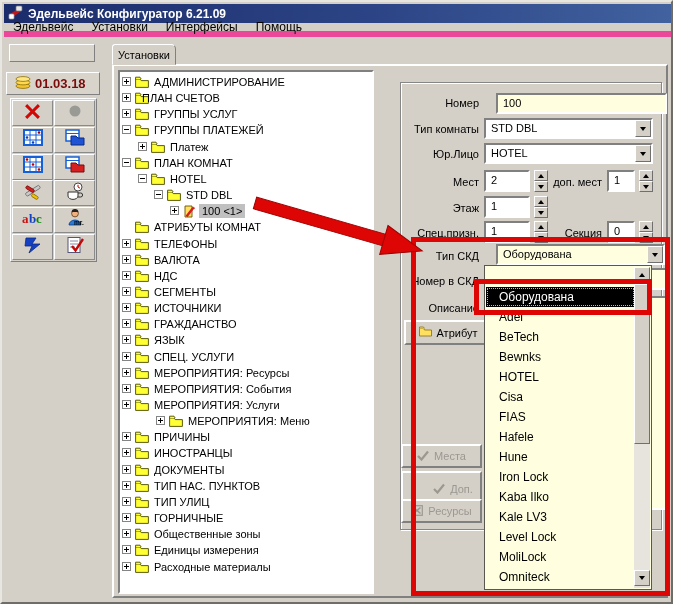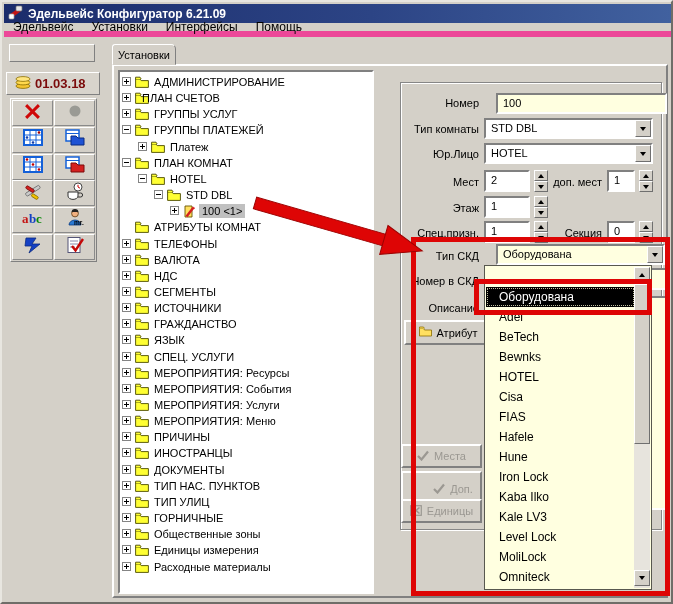--- a/index.html
+++ b/index.html
@@ -377,21 +377,21 @@
         <span class="tlabel " style="left:31px">МЕРОПРИЯТИЯ: События</span>
       </div>
       <div class="trow" style="top: 325px;">
         <span class="exp plus" style="left:2px"></span>
         <span class="ticon2" style="left:15px"><svg width="14" height="12" viewBox="0 0 14 12">
             <path d="M0.6 3 h4.4 l1.2 1.6 h7.2 v6.8 h-12.8 z" fill="#FFFF33" stroke="#4a4a00" stroke-width="0.9"></path>
             <path d="M0.6 3 V1.2 h4.4 l1.2 1.8" fill="#FFFF33" stroke="#4a4a00" stroke-width="0.9"></path>
           </svg></span>
         <span class="tlabel " style="left:31px">МЕРОПРИЯТИЯ: Услуги</span>
       </div>
-      <div class="trow" style="top: 341.15px;">
+      <div class="trow" style="top: 341.15px; margin-left: 34px;">
         <span class="exp plus" style="left:2px"></span>
         <span class="ticon2" style="left:15px"><svg width="14" height="12" viewBox="0 0 14 12">
             <path d="M0.6 3 h4.4 l1.2 1.6 h7.2 v6.8 h-12.8 z" fill="#FFFF33" stroke="#4a4a00" stroke-width="0.9"></path>
             <path d="M0.6 3 V1.2 h4.4 l1.2 1.8" fill="#FFFF33" stroke="#4a4a00" stroke-width="0.9"></path>
           </svg></span>
         <span class="tlabel " style="left:31px">МЕРОПРИЯТИЯ: Меню</span>
       </div>
       <div class="trow" style="top: 357.3px;">
         <span class="exp plus" style="left:2px"></span>
         <span class="ticon2" style="left:15px"><svg width="14" height="12" viewBox="0 0 14 12">
@@ -579,21 +579,21 @@
     </span>
     <span>Доп.</span>
   </div>
   <div class="btn disabled" style="left:399px;top:497px;width:81px;height:24px;z-index:6;">
     <span>
       <svg width="12" height="11" viewBox="0 0 12 11">
           <rect x="0.7" y="0.7" width="10.6" height="9.6" fill="none" stroke="#9b9892" stroke-width="1.2"></rect>
           <path d="M2.5 2.5 L9.5 8.5 M9.5 2.5 L2.5 8.5" stroke="#9b9892" stroke-width="1.6"></path>
         </svg>
     </span>
-    <span>Единицы</span>
+    <span>Ресурсы</span>
   </div>
 
   <div id="ddlist" class="abs">
     <div id="dditems" style="position:relative;width:100%;height:100%;">
         <div class="dditem" style="top: 1px;"></div>
         <div class="dditem hl" style="top: 21px;">Оборудована</div>
         <div class="dditem" style="top: 41px;">Adel</div>
         <div class="dditem" style="top: 61px;">BeTech</div>
         <div class="dditem" style="top: 81px;">Bewnks</div>
         <div class="dditem" style="top: 101px;">HOTEL</div>

